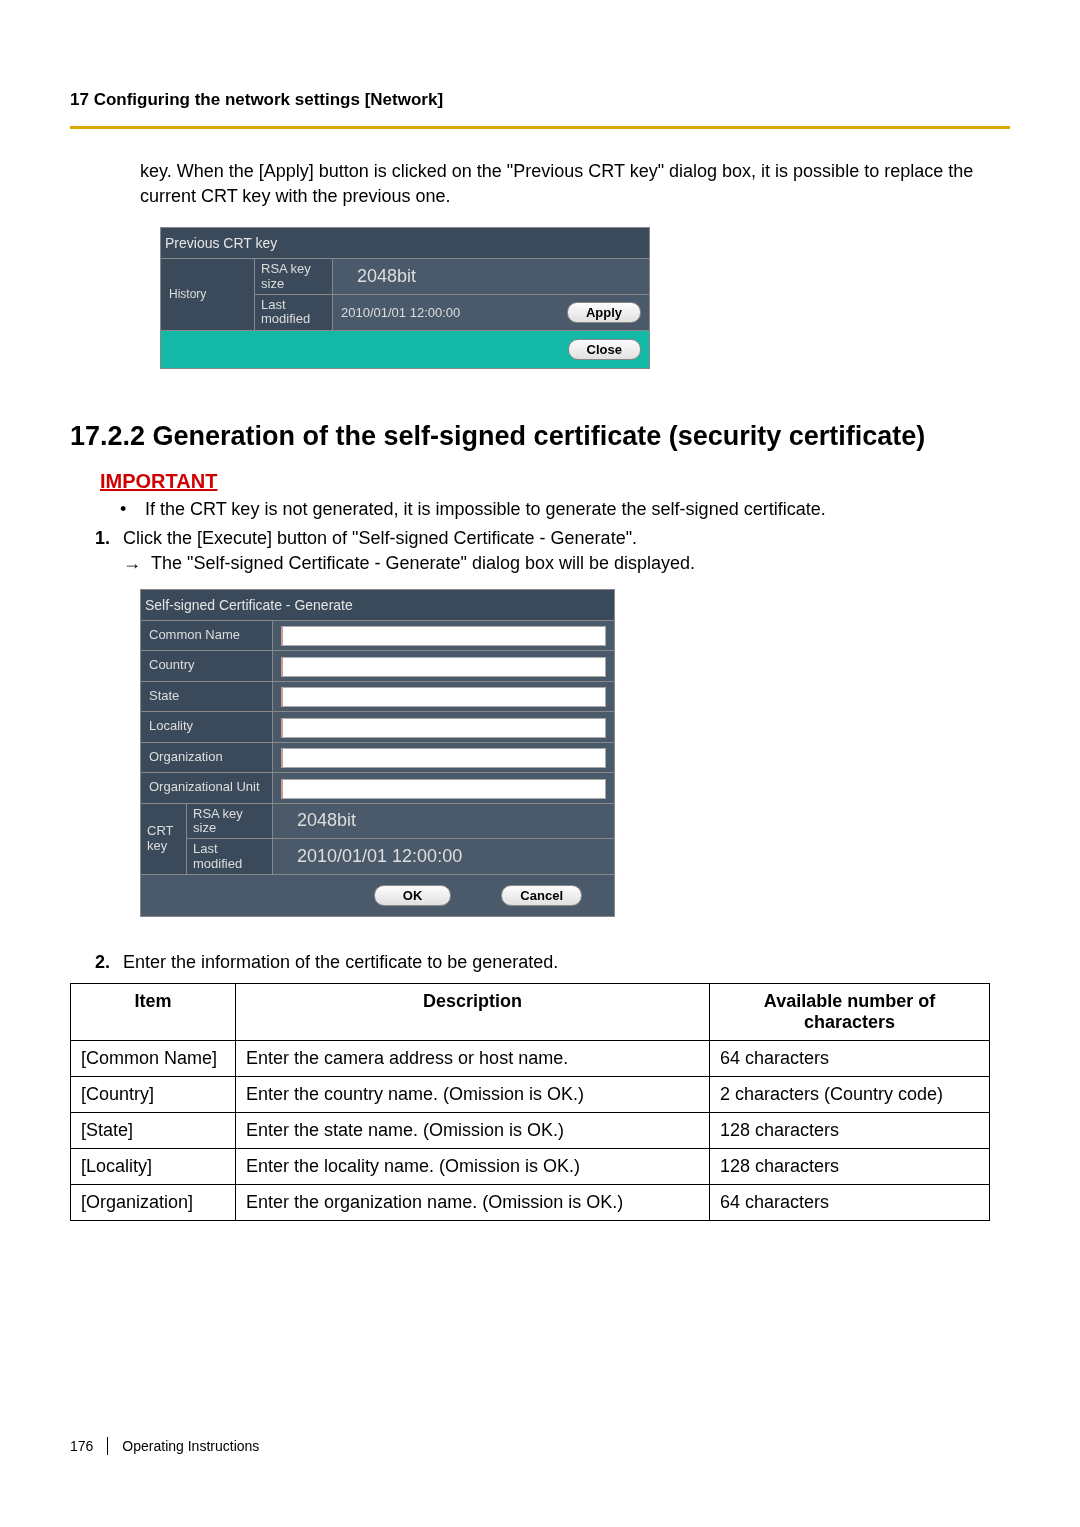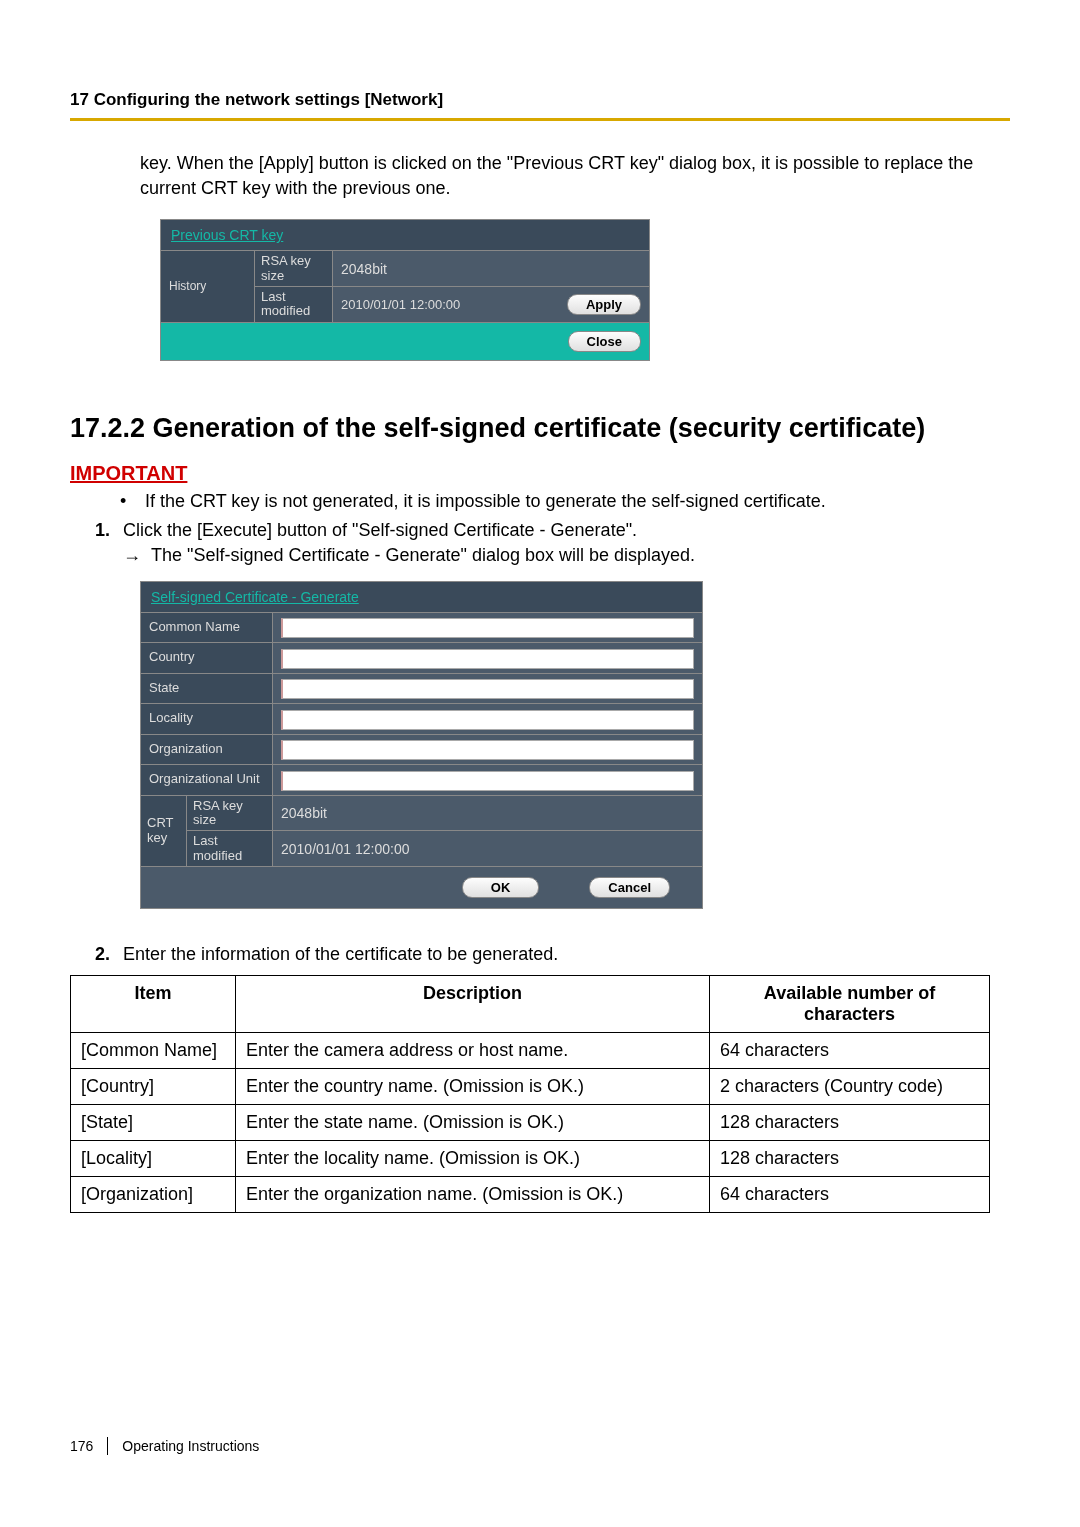--- a/index.html
+++ b/index.html
@@ -7,45 +7,44 @@
       font-family: Arial, Helvetica, sans-serif;
       background: #fff;
       width: 1080px;
       padding: 90px 70px 60px 70px;
       font-size: 18px;
       color: #000;
     }
     .header-title {
       font-weight: bold;
       font-size: 17px;
-      padding-bottom: 8px;
+      padding-bottom: 16px;
     }
     .header-line {
       height: 3px;
       background: #d8a800;
       margin-bottom: 30px;
     }
     .intro-text {
       margin-left: 70px;
       margin-bottom: 18px;
       line-height: 1.4;
     }
     .dialog {
       margin-left: 90px;
       margin-bottom: 50px;
       background: #3a4a5a;
       border: 1px solid #888;
     }
     .dialog-prev { width: 490px; }
-    .dialog-cert { width: 563px; margin-left: 70px; margin-top: 15px; margin-bottom: 35px; }
+    .dialog-cert { width: 475px; margin-left: 70px; margin-top: 15px; margin-bottom: 35px; }
     .dialog-title {
-      color: #14b8a6;
+      color: #e5e5e5;
       font-size: 14px;
-      padding: 7px 10px;
-      text-decoration: underline;
+      padding: 7px 4px;
     }
     .dlg-row {
       display: flex;
       border-top: 1px solid #888;
     }
     .dlg-cell-label1 {
       width: 94px;
       color: #ddd;
       font-size: 12px;
       padding: 4px 8px;
@@ -64,22 +63,22 @@
       color: #ddd;
       font-size: 13px;
       padding: 3px 6px;
       line-height: 1.1;
       border-right: 1px solid #888;
     }
     .dlg-sub-val {
       flex: 1;
       background: #4b5a6a;
       color: #ddd;
-      font-size: 14px;
-      padding: 6px 8px;
+      font-size: 18px;
+      padding: 6px 24px;
       display: flex;
       align-items: center;
     }
     .dlg-sub-val-with-btn {
       flex: 1;
       background: #4b5a6a;
       display: flex;
       align-items: center;
       padding: 4px 8px;
     }
@@ -105,20 +104,21 @@
       font-size: 27px;
       font-weight: bold;
       margin-bottom: 16px;
       line-height: 1.3;
     }
     .important {
       color: #d00000;
       font-weight: bold;
       font-size: 20px;
       text-decoration: underline;
+      margin-left: 30px;
       margin-bottom: 6px;
     }
     .bullet-row {
       display: flex;
       margin-left: 50px;
       margin-bottom: 8px;
     }
     .bullet-dot { width: 25px; flex-shrink: 0; }
     .num-row { display: flex; margin-left: 25px; margin-bottom: 4px; }
     .num { font-weight: bold; width: 28px; flex-shrink: 0; }

